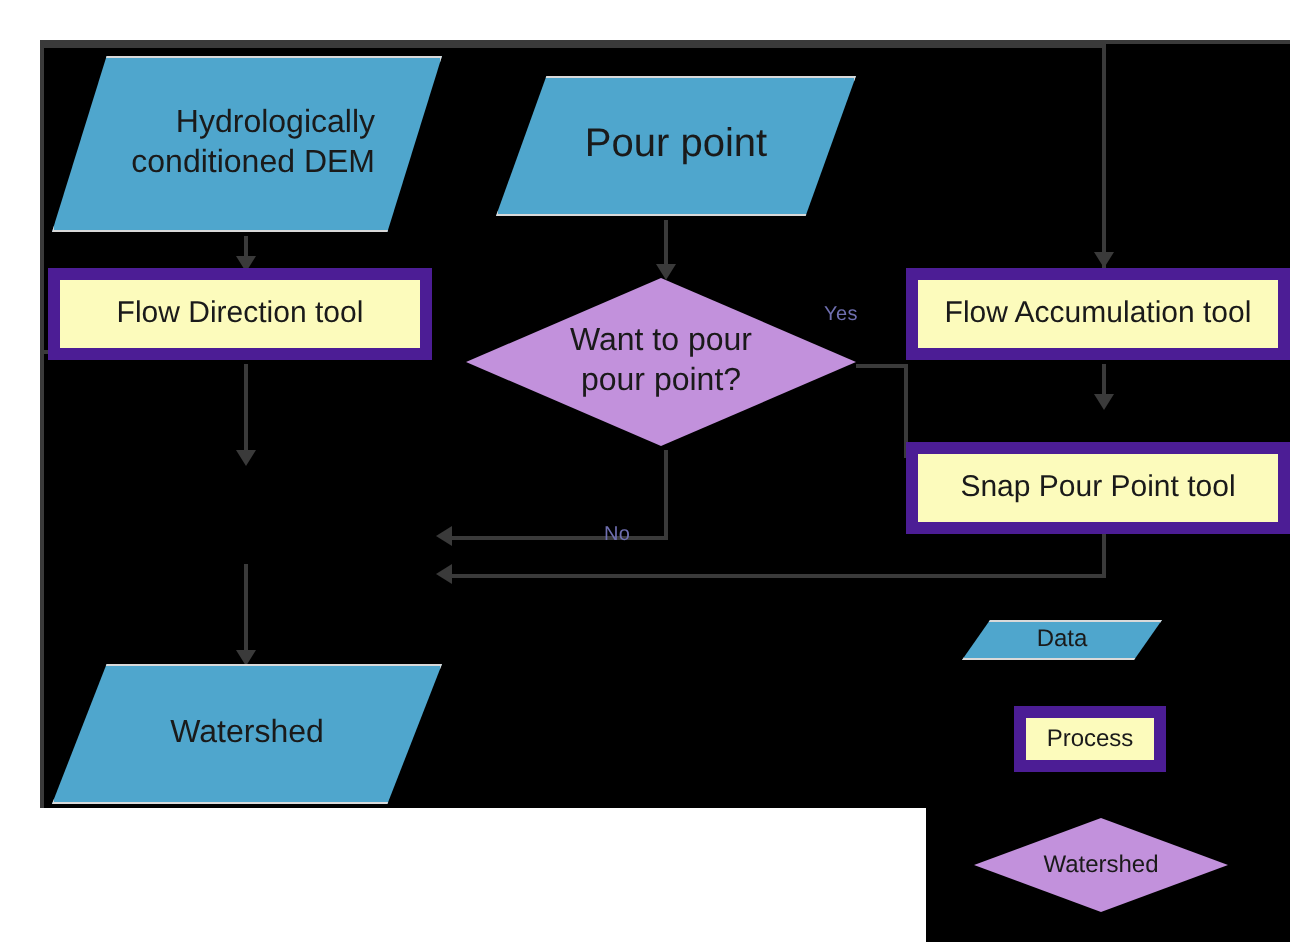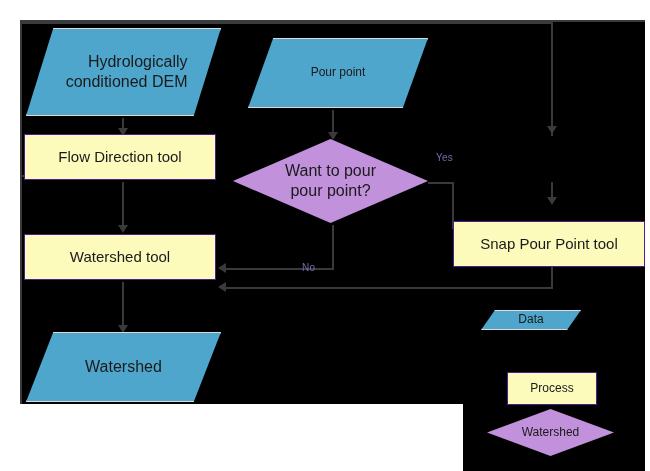--- a/index.html
+++ b/index.html
@@ -54,47 +54,47 @@
   }
 
   .shape-data {
     background: #4fa6cd;
     border: 1px solid #d9d9d9;
     -webkit-clip-path: polygon(14% 0%, 100% 0%, 86% 100%, 0% 100%);
     clip-path: polygon(14% 0%, 100% 0%, 86% 100%, 0% 100%);
   }
   .shape-process {
     background: #fcfbbc;
-    border: 1px solid #4c1d95;
+    border: 6px solid #4c1d95;
   }
   .shape-decision {
     background: #c291dc;
     -webkit-clip-path: polygon(50% 0%, 100% 50%, 50% 100%, 0% 50%);
     clip-path: polygon(50% 0%, 100% 50%, 50% 100%, 0% 50%);
   }
 
   
   #node-dem      { left: 26px;  top: 28px;  width: 195px; height: 88px; font-size: 16px; }
   #node-dem .lbl { width: 128px; text-align: right; }
 
-  #node-pourpoint { left: 248px; top: 38px; width: 180px; height: 70px; font-size: 12px; }
+  #node-pourpoint { left: 248px; top: 38px; width: 180px; height: 70px; font-size: 20px; }
 
   #node-flowdir   { left: 24px;  top: 134px; width: 192px; height: 46px; font-size: 15px; }
   #node-flowaccum { left: 453px; top: 134px; width: 192px; height: 46px; font-size: 15px; }
   #node-snap      { left: 453px; top: 205px; width: 192px; height: 46px; font-size: 15px; margin-top: 16px; }
   #node-watershedtool { left: 24px; top: 234px; width: 192px; height: 46px; font-size: 15px; }
 
   #node-decision  { left: 233px; top: 139px; width: 195px; height: 84px; font-size: 16px; }
   #node-decision .lbl { width: 125px; }
 
   #node-watershed { left: 26px;  top: 332px; width: 195px; height: 70px; font-size: 16px; }
 
   
   #legend-data     { left: 481px; top: 310px; width: 100px; height: 20px; font-size: 12px; align-items: center; }
-  #legend-process  { left: 507px; top: 372px; width: 90px;  height: 33px; font-size: 12px; }
+  #legend-process  { left: 507px; top: 353px; width: 76px;  height: 33px; font-size: 12px; }
   #legend-decision { left: 487px; top: 409px; width: 127px; height: 47px; font-size: 12px; }
 
   
   .conn { position: absolute; background: #3a3a3a; }
   .vline { width: 2px; }
   .hline { height: 2px; }
 
   .arrow-down {
     position: absolute;
     width: 0; height: 0;
@@ -117,21 +117,21 @@
     border-left: 8px solid #3a3a3a;
   }
 
   
   .edge-label {
     position: absolute;
     font-size: 10px;
     color: #6f6fb0;
     letter-spacing: 0.2px;
   }
-  #label-yes { left: 436px; top: 152px; }
+  #label-yes { left: 412px; top: 152px; }
   #label-no  { left: 302px; top: 222px; margin-top: 40px; }
 </style>
 </head>
 <body>
 
 <div id="canvas">
 
   <div class="panel-main">
 
     <div class="conn vline" style="left:100px; top:96px; height:20px;"></div>
@@ -176,32 +176,32 @@
   </div>
 
   <div class="node shape-data" id="node-pourpoint">
     <span class="lbl">Pour point</span>
   </div>
 
   <div class="node shape-process" id="node-flowdir">
     <span class="lbl">Flow Direction tool</span>
   </div>
 
+  <div class="node shape-process" id="node-flowaccum">
+    <span class="lbl">Flow Accumulation tool</span>
+  </div>
 
   <div class="node shape-process" id="node-snap">
     <span class="lbl">Snap Pour Point tool</span>
   </div>
 
   <div class="node shape-decision" id="node-decision">
     <span class="lbl">Want to pour pour point?</span>
   </div>
 
-  <div class="node shape-process" id="node-watershedtool">
-    <span class="lbl">Watershed tool</span>
-  </div>
 
   <div class="node shape-data" id="node-watershed">
     <span class="lbl">Watershed</span>
   </div>
 
   <div class="edge-label" id="label-yes">Yes</div>
   <div class="edge-label" id="label-no">No</div>
 
   <div class="node shape-data" id="legend-data">
     <span class="lbl">Data</span>

